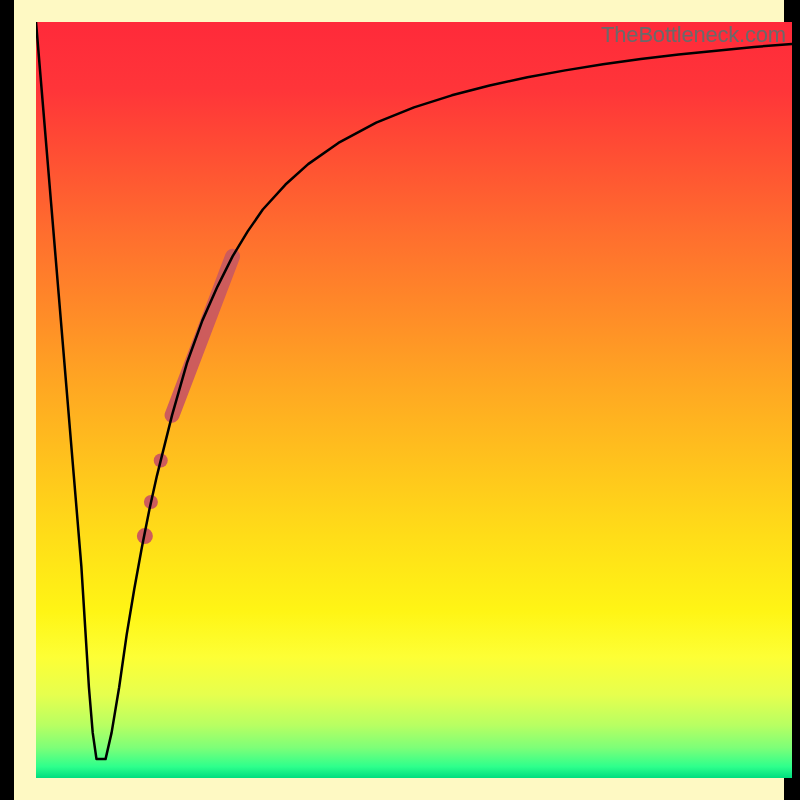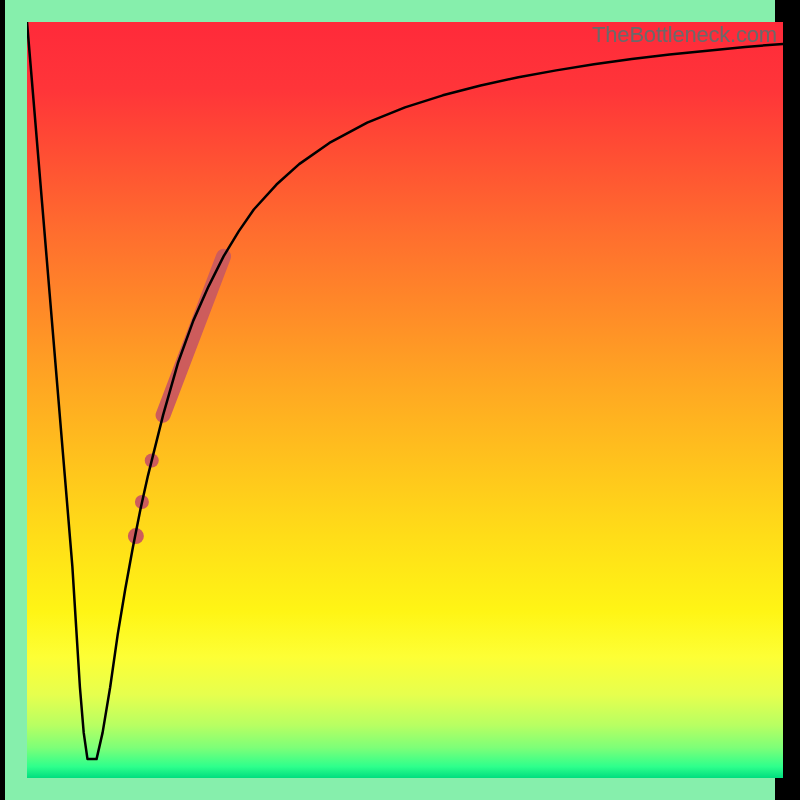--- a/index.html
+++ b/index.html
@@ -5,25 +5,25 @@
   html, body {
     margin: 0;
     padding: 0;
     width: 800px;
     height: 800px;
     overflow: hidden;
     background: #000;
   }
   .frame {
     position: absolute;
-    left: 5px;
+    left: 14px;
     top: 0;
     width: 770px;
     height: 800px;
-    background: #86efac;
+    background: #fef9c3;
   }
   .plot {
     position: absolute;
     left: 22px;
     top: 22px;
     width: 756px;
     height: 756px;
     overflow: hidden;
   }
   .watermark {

